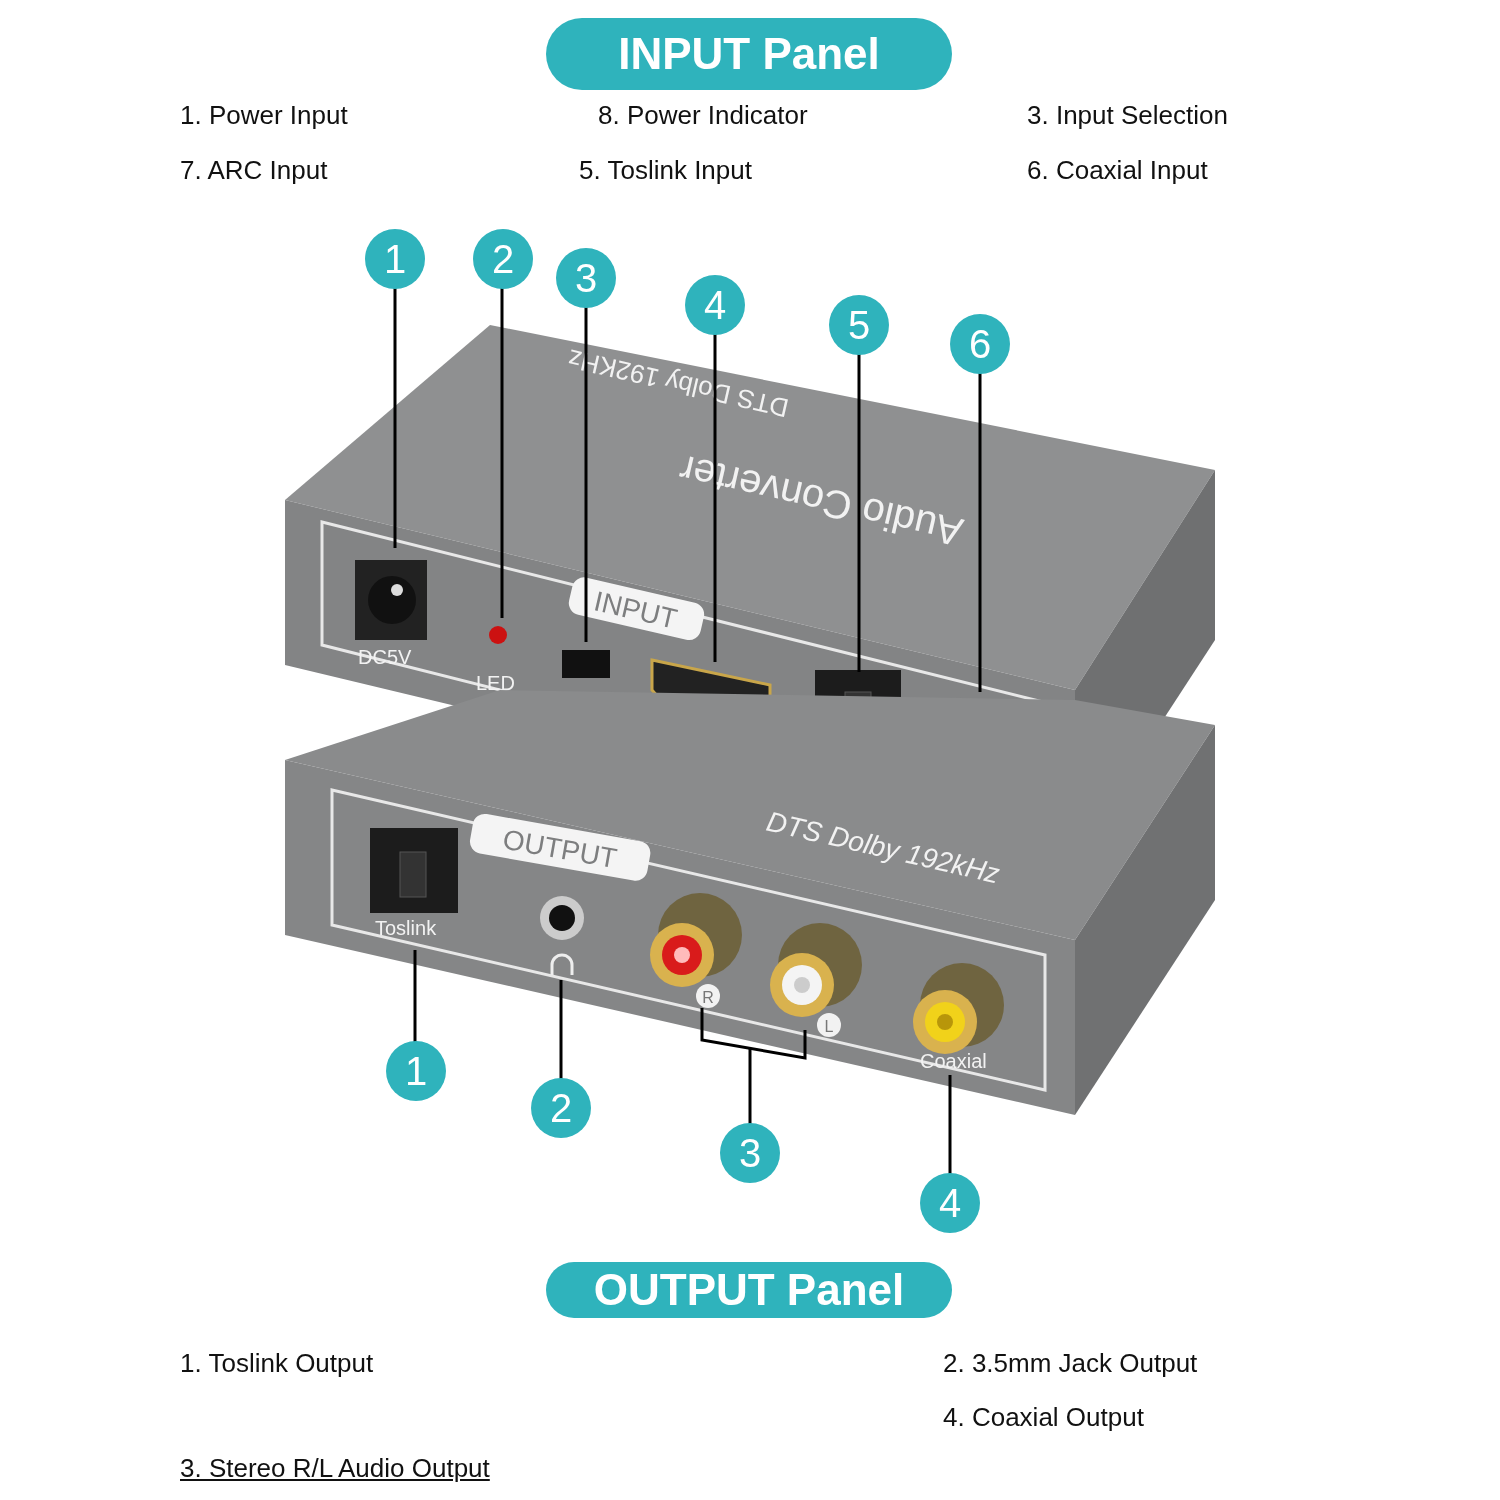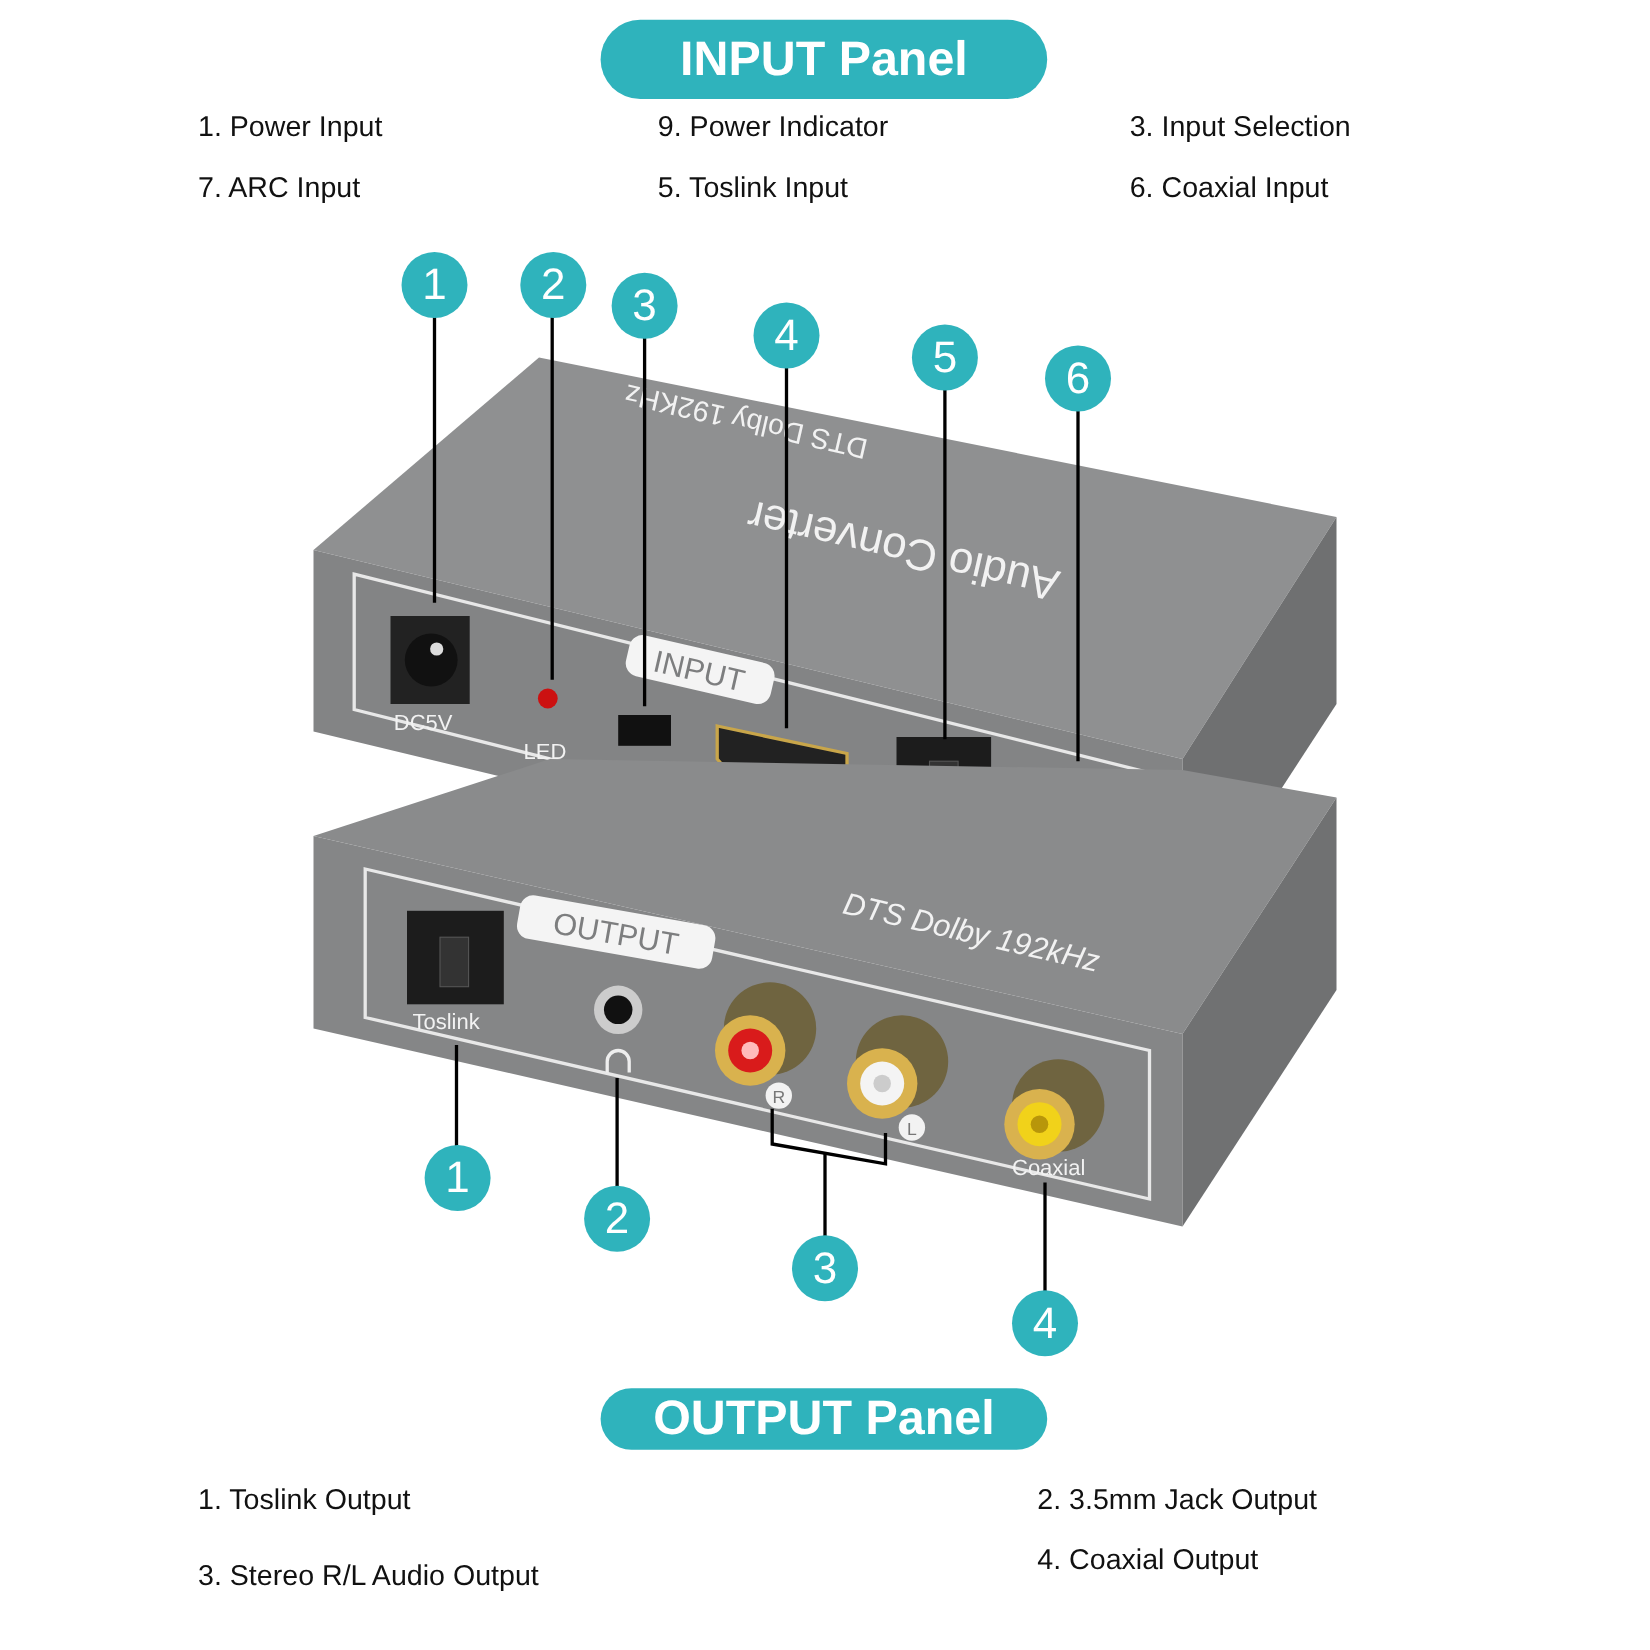--- a/index.html
+++ b/index.html
@@ -9,24 +9,24 @@
   svg.art{position:absolute;left:0;top:0;}
   .badge{position:absolute;width:60px;height:60px;border-radius:50%;background:#2fb3bc;color:#fff;font-size:40px;display:flex;align-items:center;justify-content:center;}
   .lbl{font-family:"Liberation Sans",sans-serif;fill:#f2f2f2;}
 </style>
 </head>
 <body>
 
 <div class="pill" style="left:546px;top:18px;width:406px;height:72px;">INPUT Panel</div>
 
 <div class="desc" style="left:180px;top:100px;">1. Power Input</div>
-<div class="desc" style="left:598px;top:100px;">9. Power Indicator</div>
+<div class="desc" style="left:598px;top:100px;">8. Power Indicator</div>
 <div class="desc" style="left:1027px;top:100px;text-align:center;">3. Input Selection</div>
 <div class="desc" style="left:180px;top:155px;">7. ARC Input</div>
-<div class="desc" style="left:598px;top:155px;">5. Toslink Input</div>
+<div class="desc" style="left:579px;top:155px;">5. Toslink Input</div>
 <div class="desc" style="left:1027px;top:155px;">6. Coaxial Input</div>
 
 <svg class="art" width="1500" height="1500">
 
   <g>
     <polygon points="285,500 490,325 1215,470 1075,690" fill="#8f9091"></polygon>
     <polygon points="285,500 1075,690 1075,855 285,665" fill="#838485"></polygon>
     <polygon points="1075,690 1215,470 1215,640 1075,855" fill="#6f7071"></polygon>
     <polygon points="322,522 1055,705 1055,830 322,645" fill="none" stroke="#e8e8e8" stroke-width="3"></polygon>
     <text class="lbl" font-size="26" transform="translate(790,400) rotate(193)" fill="#e8e8e8">DTS Dolby 192KHz</text>
@@ -114,14 +114,14 @@
 
 <div class="badge" style="left:386px;top:1041px;">1</div>
 <div class="badge" style="left:531px;top:1078px;">2</div>
 <div class="badge" style="left:720px;top:1123px;">3</div>
 <div class="badge" style="left:920px;top:1173px;">4</div>
 
 <div class="pill" style="left:546px;top:1262px;width:406px;height:56px;">OUTPUT Panel</div>
 
 <div class="desc" style="left:180px;top:1348px;">1. Toslink Output</div>
 <div class="desc" style="left:943px;top:1348px;">2. 3.5mm Jack Output</div>
-<div class="desc" style="left:180px;top:1417px;">3. Stereo R/L Audio Output</div>
+<div class="desc" style="left:180px;top:1453px;text-decoration:underline;">3. Stereo R/L Audio Output</div>
 <div class="desc" style="left:943px;top:1402px;">4. Coaxial Output</div>
 
 </body></html>

